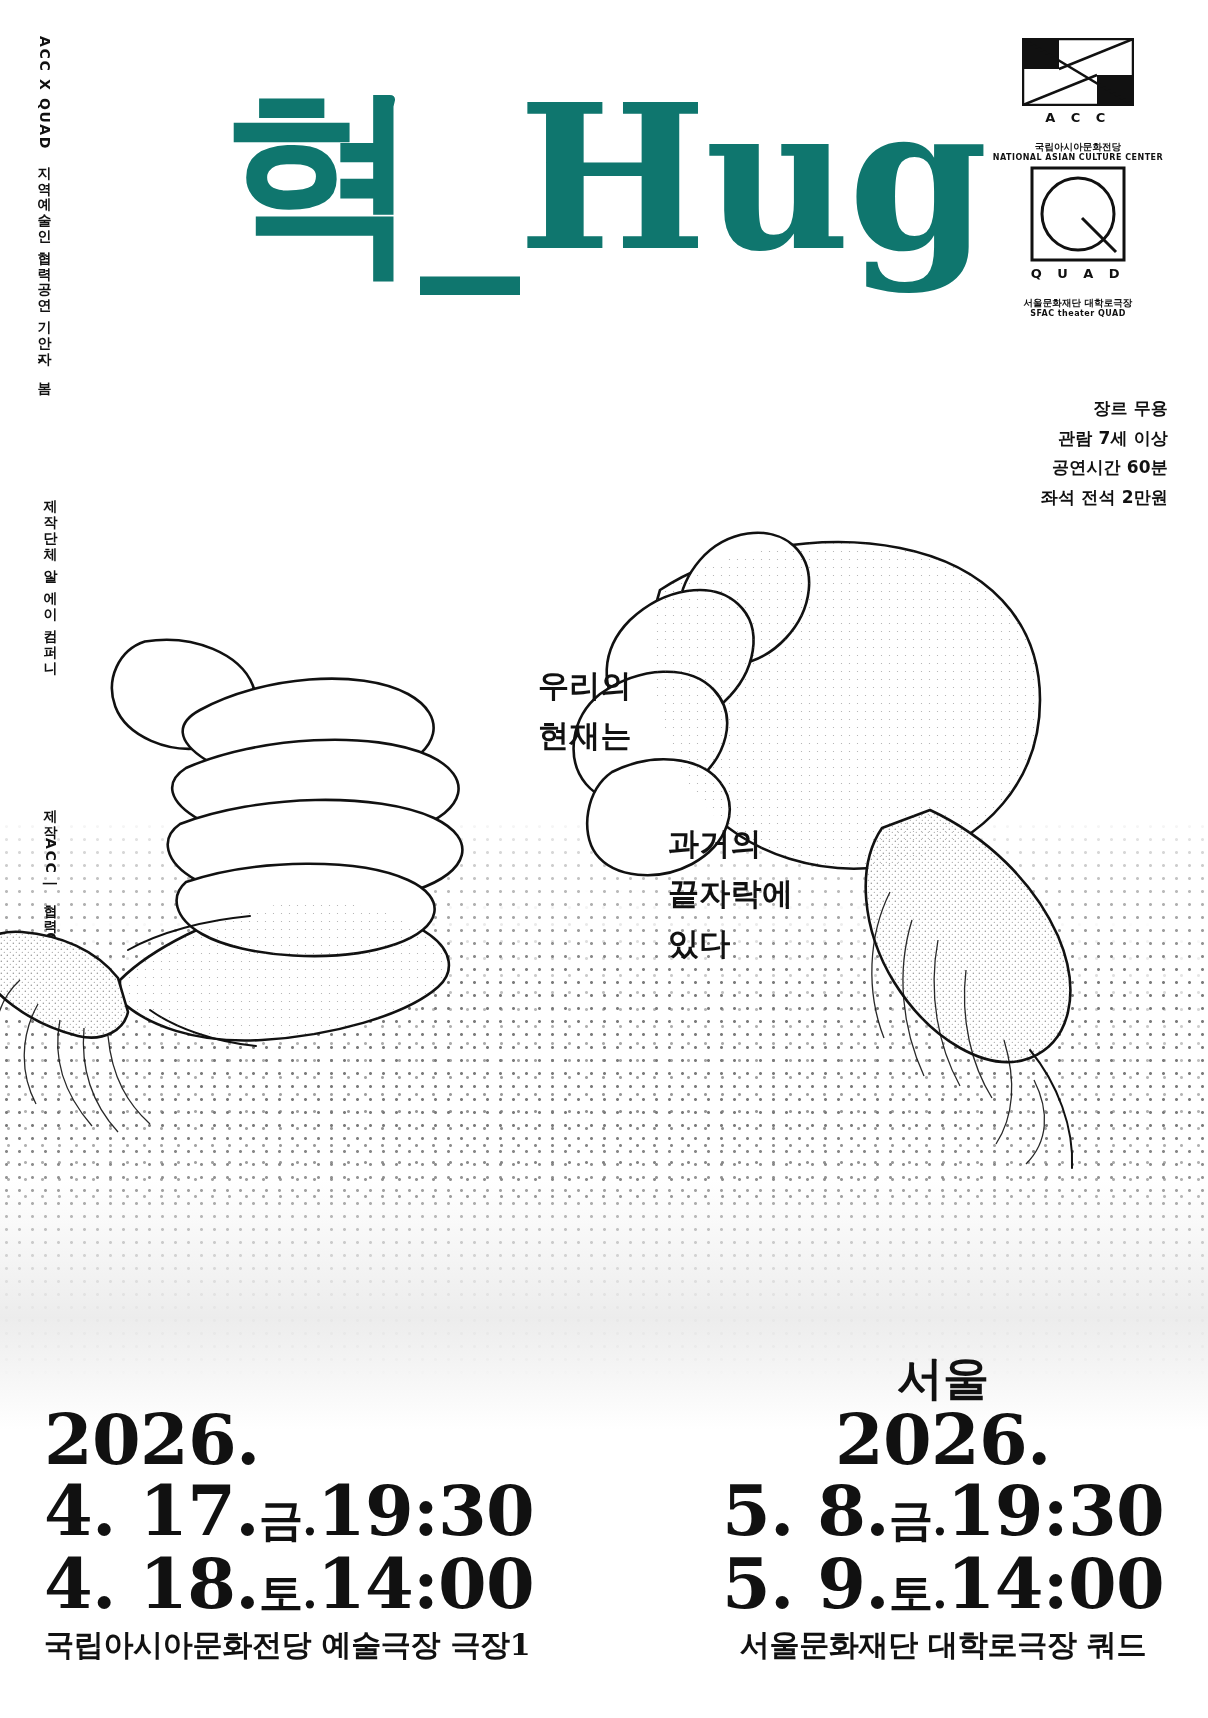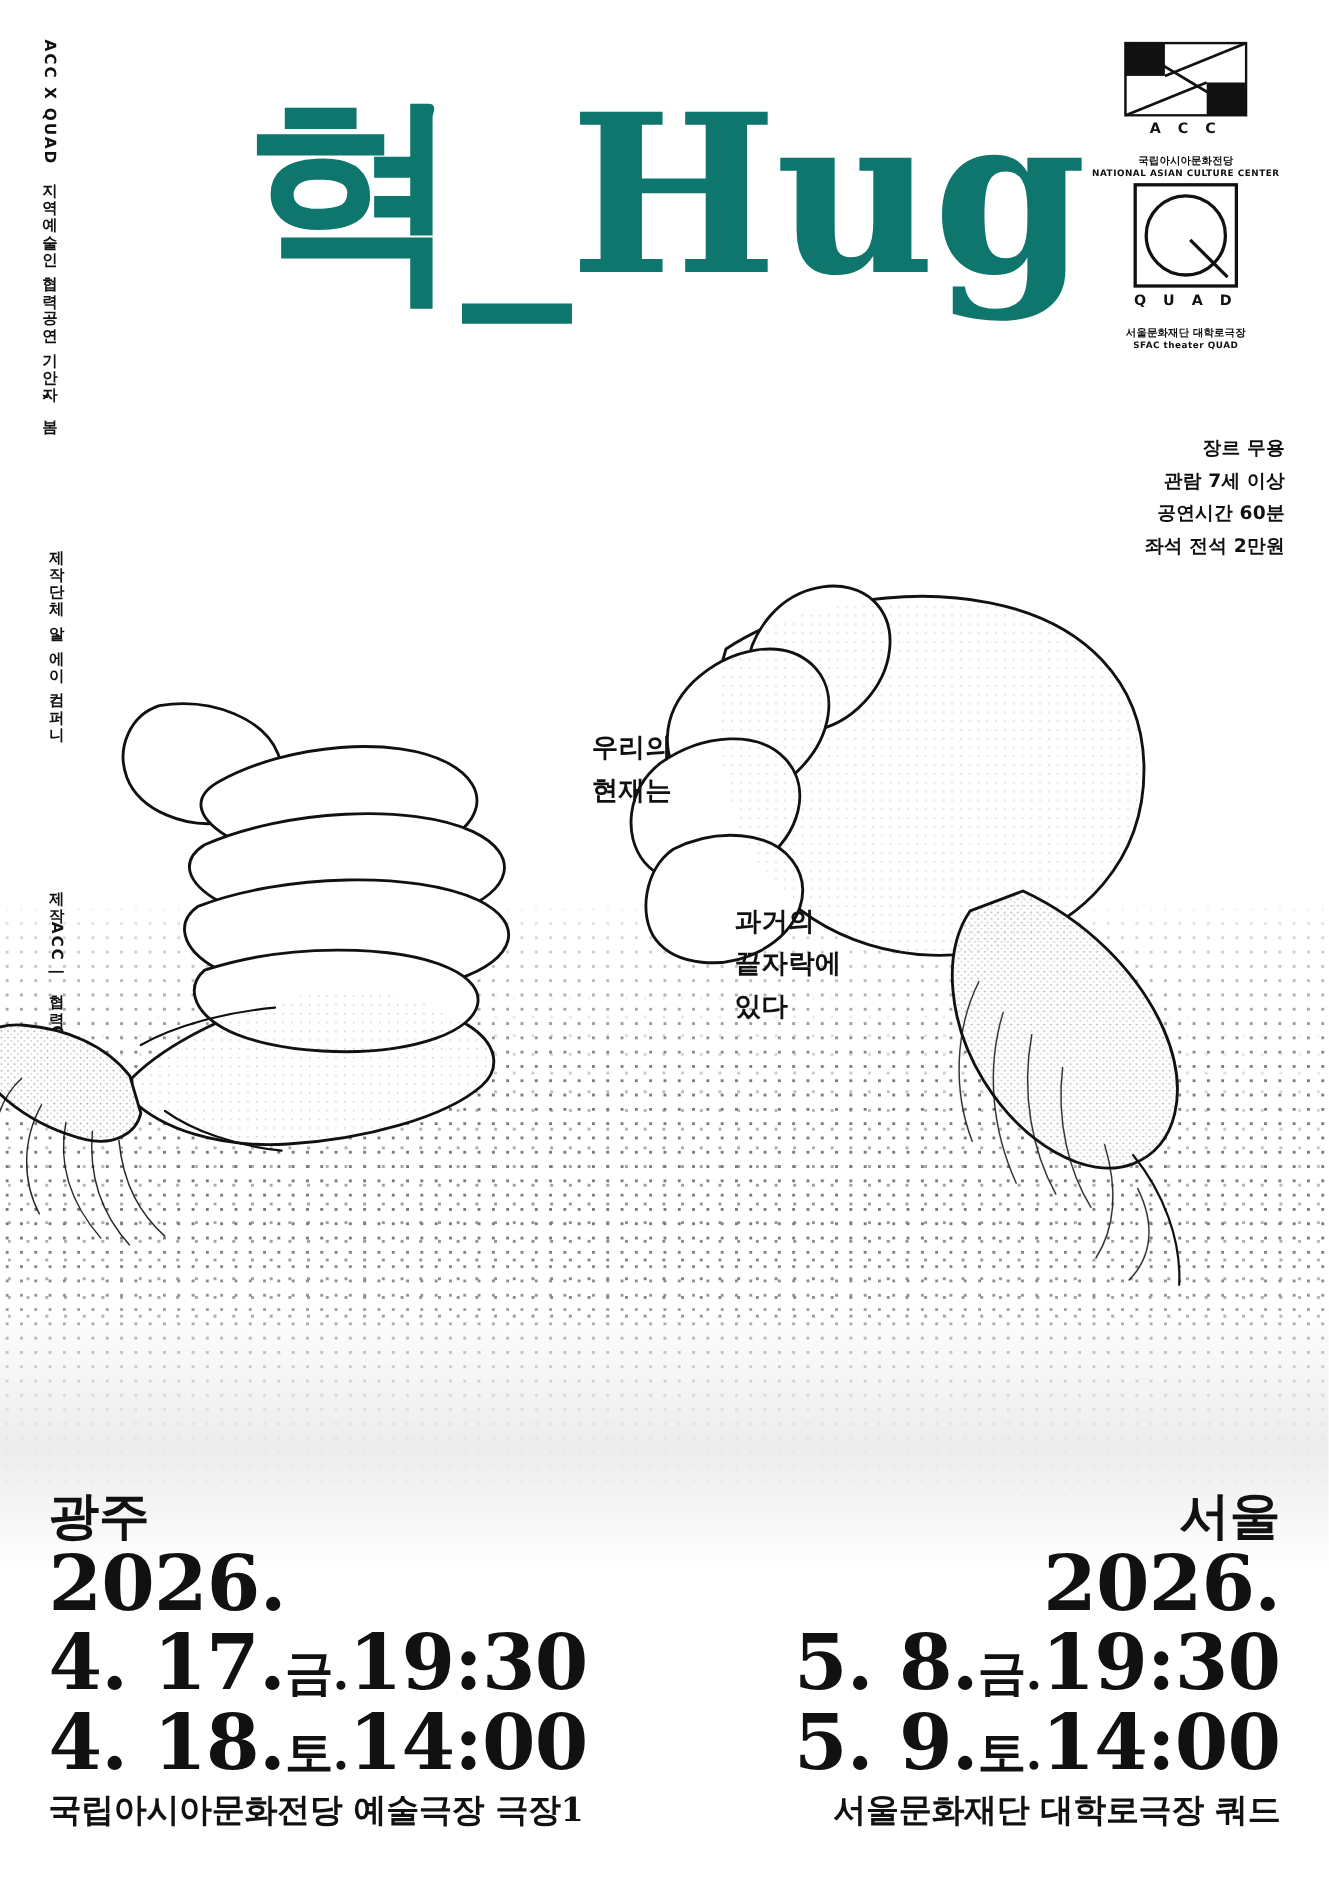--- a/index.html
+++ b/index.html
@@ -89,41 +89,41 @@
     font-size:17px;
     font-weight:700;
     line-height:1.74;
     letter-spacing:.01em;
     margin-top:24px;
   }
 
   
   .poem{
     position:absolute;
-    font-size:24px;
+    font-size:31px;
     font-weight:700;
     line-height:1.62;
     letter-spacing:.01em;
     color:#111;
   }
   #poem1{left:538px;top:660px;}
   #poem2{left:668px;top:818px;}
 
   
   #art{position:absolute;left:0;top:480px;width:1208px;height:720px;pointer-events:none;}
 
   
   .sched{
     position:absolute;
     bottom:52px;
     font-family:"DejaVu Serif","Liberation Serif",serif;
     color:#111;
   }
   #sched-left{left:44px;text-align:left;}
-  #sched-right{right:44px;text-align:right;}
+  #sched-right{right:44px;text-align:center;}
   .city{
     font-size:46px;
     font-weight:700;
     line-height:1.05;
     margin-bottom:2px;
   }
   .yr{
     font-size:70px;
     font-weight:700;
     line-height:1.02;
@@ -277,21 +277,20 @@
       <path d="M890 412 C868 456 866 512 884 558"></path>
       <path d="M1004 560 C1016 600 1014 636 996 664"></path>
       <path d="M1034 600 C1050 632 1048 662 1026 684"></path>
     </g>
   </svg>
 
   <div class="poem" id="poem1">우리의<br>현재는</div>
   <div class="poem" id="poem2">과거의<br>끝자락에<br>있다</div>
 
   <div class="sched" id="sched-left">
-    <div class="city">광주</div>
     <div class="yr">2026.</div>
     <div class="dline">
       <span>4. 17.</span><span class="dw">금.</span><span>19:30</span>
     </div>
     <div class="dline">
       <span>4. 18.</span><span class="dw">토.</span><span>14:00</span>
     </div>
     <div class="venue">국립아시아문화전당 예술극장 극장1</div>
   </div>
 

